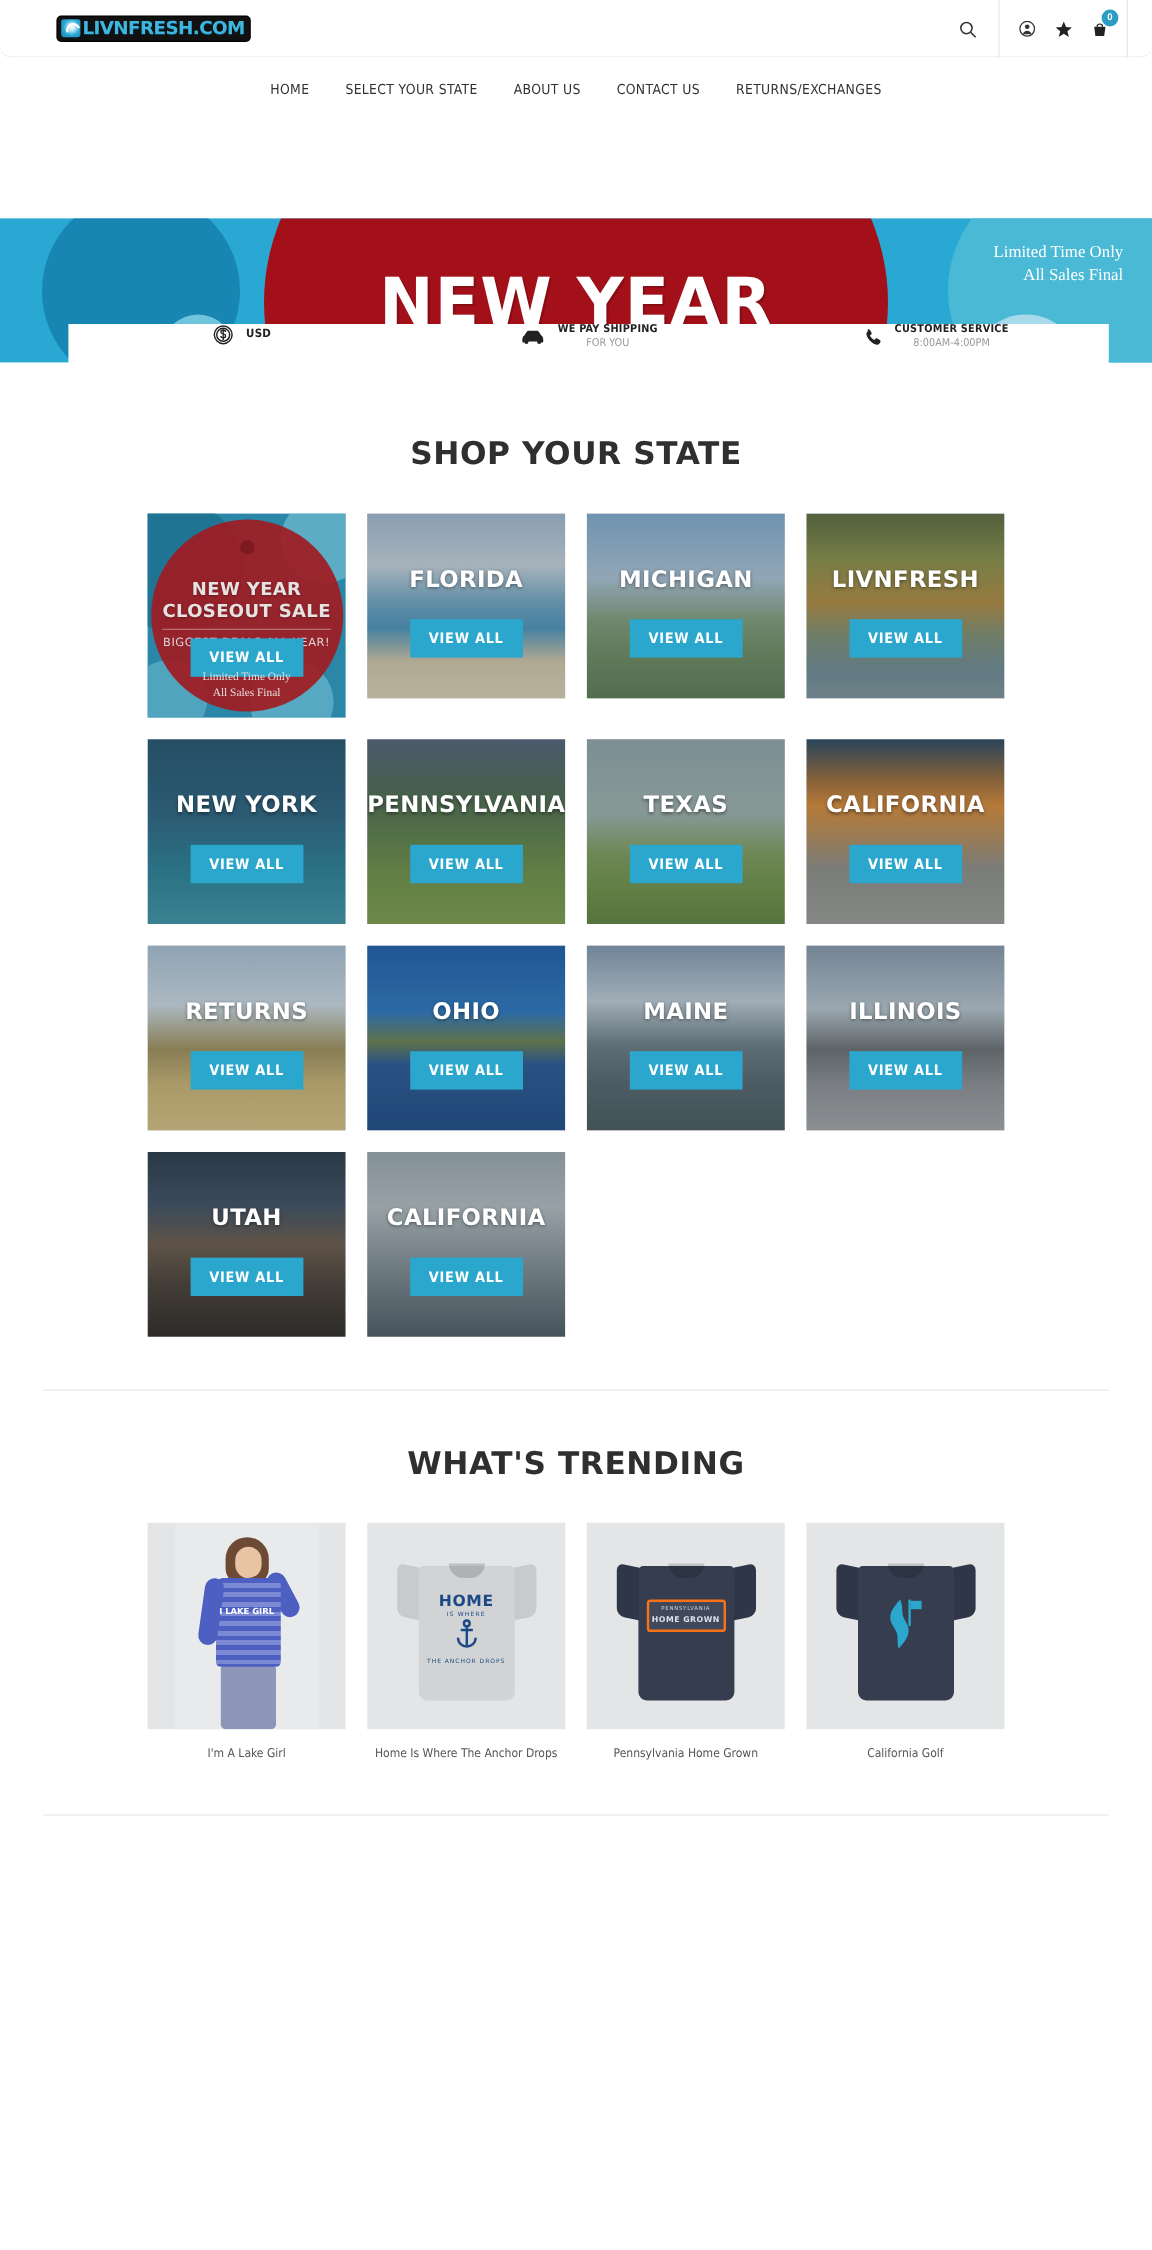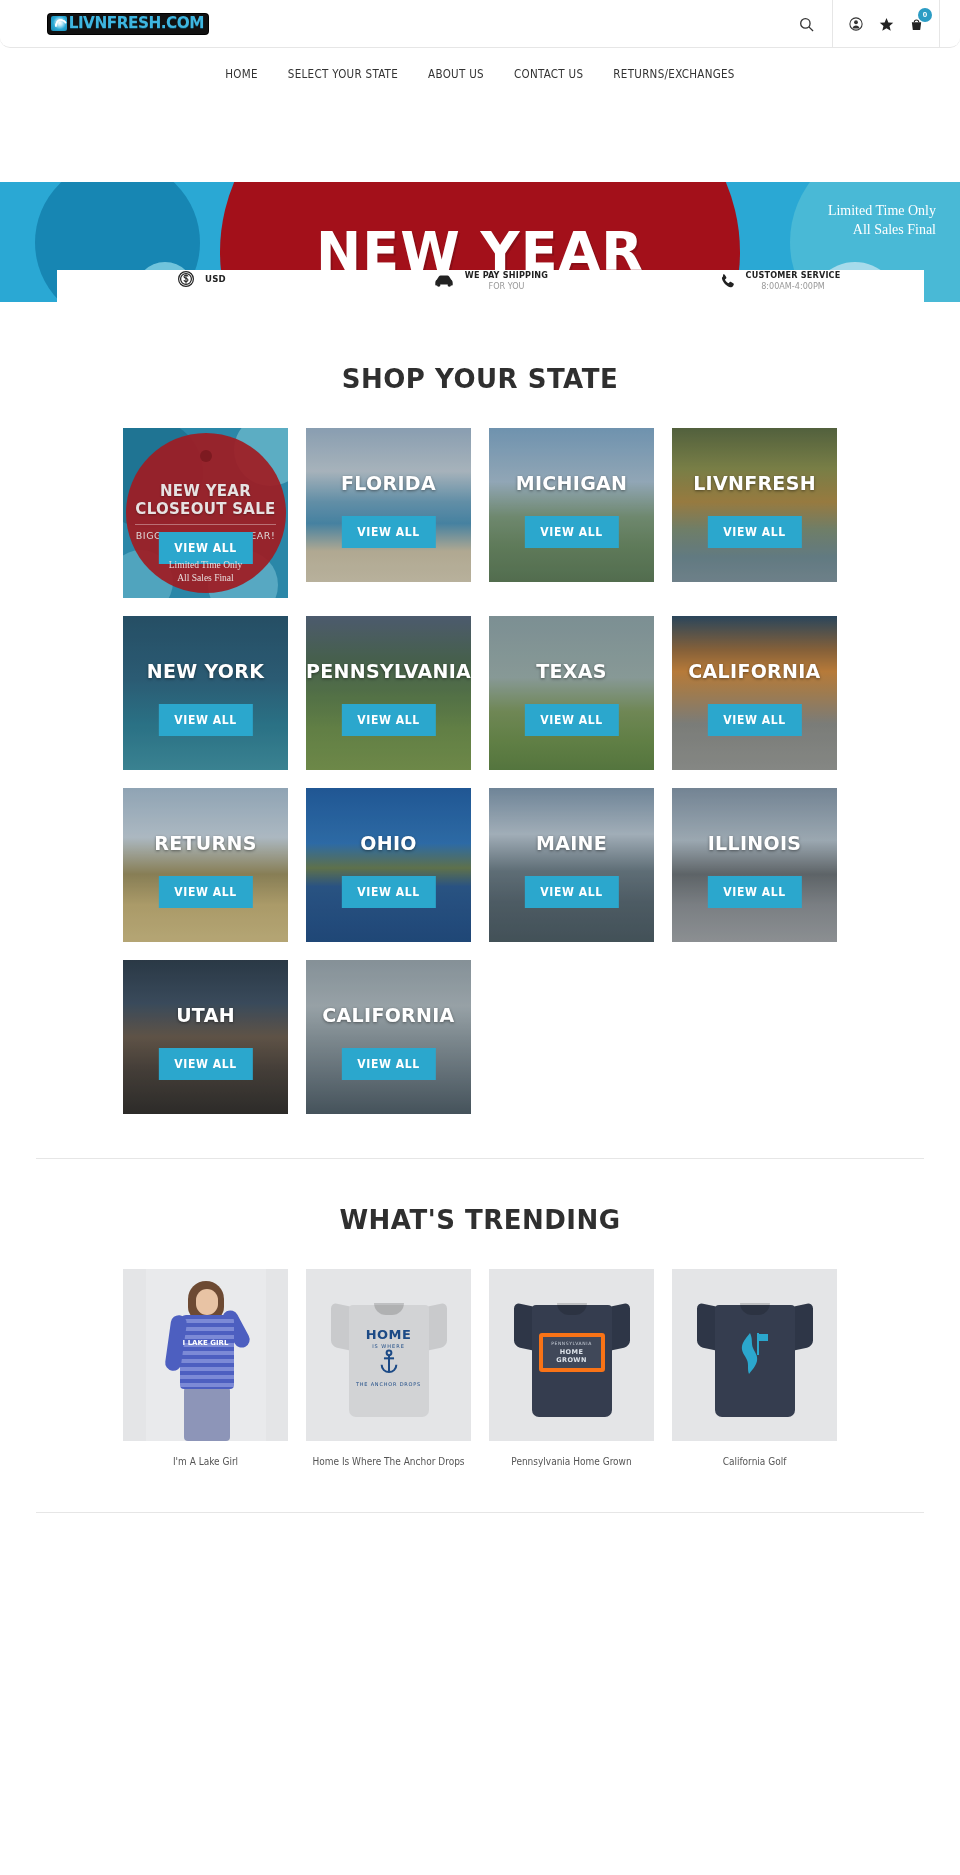--- a/index.html
+++ b/index.html
@@ -748,21 +748,21 @@
     <div class="pname">Home Is Where The Anchor Drops</div>
   </div>
 
   <div class="product">
     <div class="thumb">
       <div class="tee">
         <div class="sl l" style="background:#2e3647"></div>
         <div class="sl r" style="background:#2e3647"></div>
         <div class="body" style="background:#353d4f"></div>
         <div class="collar"></div>
-        <div class="art" style="top:42px;width:66px;border:4px solid #f97316;border-radius:3px;padding:4px 2px;background:rgba(255,255,255,.06)">
+        <div class="art" style="top:42px;width:66px;border:2px solid #f97316;border-radius:3px;padding:4px 2px;background:rgba(255,255,255,.06)">
           <div style="font-family:'DejaVu Sans',sans-serif;font-size:4.5px;color:#c8cfd9;letter-spacing:.6px">PENNSYLVANIA</div>
           <div style="font-family:'DejaVu Sans',sans-serif;font-weight:700;font-size:6.5px;color:#dde3ea;letter-spacing:.4px;margin-top:2px">HOME GROWN</div>
         </div>
       </div>
     </div>
     <div class="pname">Pennsylvania Home Grown</div>
   </div>
 
   <div class="product">
     <div class="thumb">

